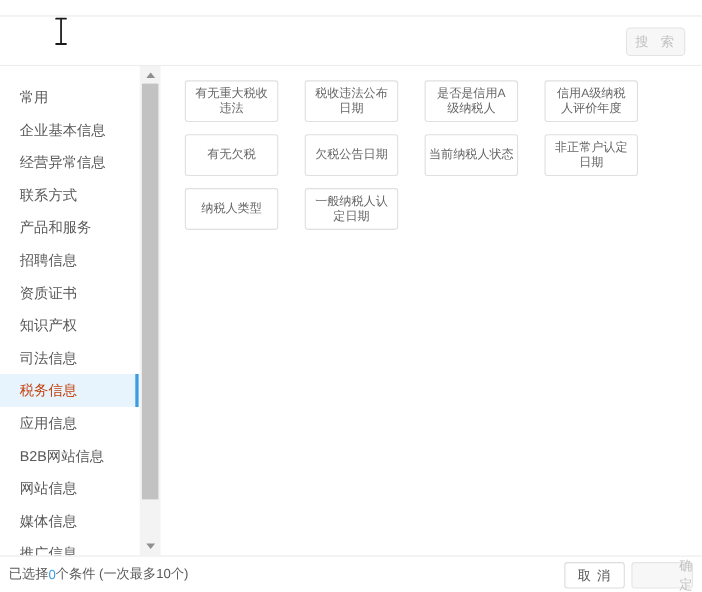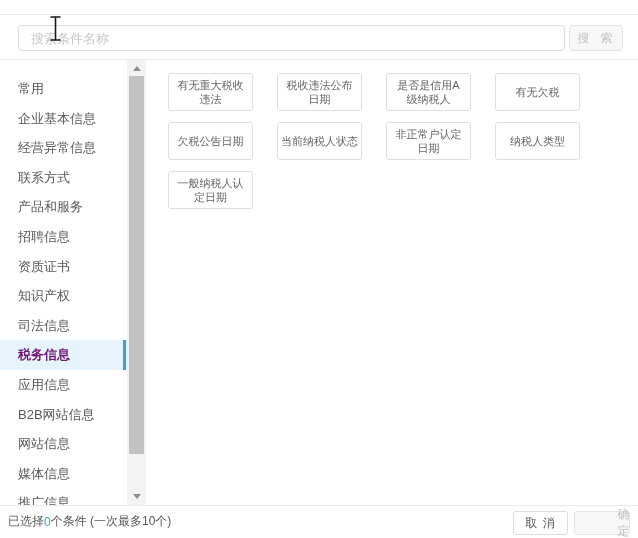--- a/index.html
+++ b/index.html
@@ -48,21 +48,21 @@
   .sidebar {
     position: absolute; left: 0; top: 60px; width: 127px; height: 445px;
     overflow: hidden; padding-top: 14px;
   }
   .side-item {
     position: relative; height: 29.6px; line-height: 29.6px;
     padding-left: 18px; font-size: 13px; color: #595959;
     cursor: pointer; white-space: nowrap;
   }
   .side-item.selected {
-    background: #e7f4fd; color: #701a75; font-weight: bold;
+    background: #e7f4fd; color: #c2410c;
   }
   .side-item.selected .side-indicator {
     position: absolute; right: 1px; top: 0; width: 3px; height: 100%;
     background: #3d9de2;
   }
 
   
   .scrollbar {
     position: absolute; left: 127px; top: 60px; width: 19px; height: 445px;
     background: #f3f3f3;
@@ -130,21 +130,20 @@
     cursor: not-allowed; font-family: inherit; padding-left: 44px;
   }
 </style>
 </head>
 <body>
 
 <div class="screen">
 
   <div class="top-divider"></div>
 
-  <input class="search-input" type="text" placeholder="搜索条件名称" style="">
   <button class="search-btn">搜 索</button>
 
   <svg class="ibeam" width="15" height="27" viewBox="0 0 15 27">
     <path d="M3 2 H7 M8 2 H12 M7.5 2 V25 M3 25 H7 M8 25 H12" stroke="#1a1a1a" stroke-width="1.6" fill="none" stroke-linecap="round"></path>
   </svg>
 
   <div class="search-divider"></div>
 
   <div class="sidebar">
     <div class="side-item">常用</div>
@@ -173,20 +172,22 @@
     <div class="sb-arrow-down"></div>
   </div>
 
   <div class="chips">
     <button class="chip">有无重大税收
 违法</button>
     <button class="chip">税收违法公布
 日期</button>
     <button class="chip">是否是信用A
 级纳税人</button>
+    <button class="chip">信用A级纳税
+人评价年度</button>
     <button class="chip">有无欠税</button>
     <button class="chip">欠税公告日期</button>
     <button class="chip">当前纳税人状态</button>
     <button class="chip">非正常户认定
 日期</button>
     <button class="chip">纳税人类型</button>
     <button class="chip">一般纳税人认
 定日期</button>
   </div>
 

